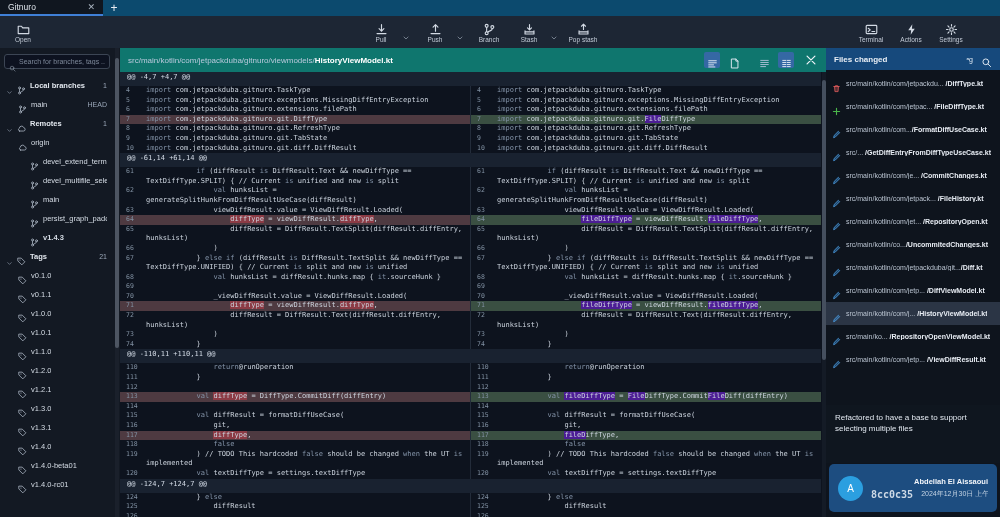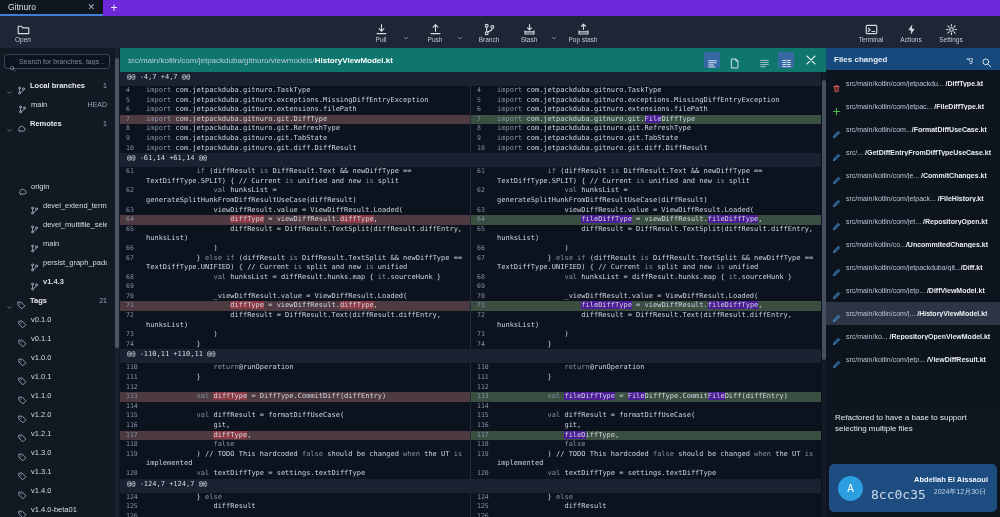--- a/index.html
+++ b/index.html
@@ -3,21 +3,21 @@
 <meta charset="utf-8">
 <style>
   * { margin:0; padding:0; box-sizing:border-box; }
   html,body { background:#04070b; }
   #app {
     position:relative; width:1000px; height:517px; overflow:hidden;
     background:#0a0e14; font-family:"Liberation Sans", sans-serif;
     color:#cdd5df; -webkit-font-smoothing:antialiased;
   }
   
-  .titlebar { position:absolute; left:0; top:0; width:1000px; height:16px; background:#6d28d9; display:flex; align-items:stretch; }
+  .titlebar { position:absolute; left:0; top:0; width:1000px; height:16px; background:#0c4a6e; display:flex; align-items:stretch; }
   .tab { width:103px; background:#10161f; border-bottom:2px solid #3f7fd6; display:flex; align-items:center; padding:0 8px; gap:6px; }
   .tab-title { font-size:8.5px; color:#dde3ea; flex:1; }
   .tab-close { font-size:9px; color:#aab4c0; line-height:1; cursor:default; }
   .tab-add { width:22px; display:flex; align-items:center; justify-content:center; color:#e8edf3; font-size:12px; }
   
   .toolbar { position:absolute; left:0; top:16px; width:1000px; height:32px; background:#1d2634; }
   .tb-group { position:absolute; top:0; height:32px; display:flex; align-items:center; gap:10px; }
   .tb-btn { display:flex; flex-direction:column; align-items:center; justify-content:center; gap:1px; min-width:30px; height:30px; color:#d3dae4; }
   .tb-btn .ic { width:13px; height:13px; display:block; }
   .tb-btn .lbl { font-size:6.5px; color:#c2cad6; white-space:nowrap; }
@@ -74,21 +74,21 @@
   .f-item .ic { width:9px; height:9px; flex:none; }
   .f-item .txt { font-size:7px; color:#b9c3d0; overflow:hidden; }
   .f-item .txt b { color:#e8edf4; font-weight:bold; }
   .ic-del { color:#e05c5c; } .ic-add { color:#4ab54a; } .ic-mod { color:#4a9fe8; }
   .commit-msg { position:absolute; left:0; top:357px; width:174px; height:58px; background:#0f161f; padding:7px 9px; font-size:8px; line-height:11px; color:#e2e8f0; }
   .author-card { position:absolute; left:3px; top:416px; width:168px; height:48px; background:#1d4d80; border-radius:5px; display:flex; align-items:center; padding:0 9px; gap:8px; }
   .avatar { width:25px; height:25px; border-radius:50%; background:#2b9fe0; color:#ffffff; font-size:10px; display:flex; align-items:center; justify-content:center; flex:none; }
   .author-info { overflow:hidden;text-align:right; }
   .author-name { font-size:7.5px; font-weight:bold; color:#f0f4f9; white-space:nowrap; }
   .author-meta { display:flex; gap:8px; margin-top:3px; }
-  .author-hash { font-size:13px; color:#cdd9e5; font-family:"DejaVu Sans Mono",monospace; }
+  .author-hash { font-size:10px; color:#cdd9e5; font-family:"DejaVu Sans Mono",monospace;font-weight:bold; }
   .author-date { font-size:7px; color:#c3d2e2; white-space:nowrap; }
 </style>
 </head>
 <body>
 
 <div id="app">
 
   <div class="titlebar">
     <div class="tab">
       <span class="tab-title">Gitnuro</span>
@@ -209,21 +209,21 @@
         <div class="sb-row" style="padding-left: 6px;">
           <span class="chev"><svg viewBox="0 0 16 16" width="100%" height="100%" fill="none" stroke="currentColor" stroke-width="1.4" stroke-linecap="round" stroke-linejoin="round">
               <path d="M4 6l4 4 4-4"></path>
             </svg></span>
           <span class="ic"><svg viewBox="0 0 16 16" width="100%" height="100%" fill="none" stroke="currentColor" stroke-width="1.4" stroke-linecap="round" stroke-linejoin="round">
               <path d="M4.5 12.5h7a3 3 0 0 0 .5-5.95A4 4 0 0 0 4.2 7.6 2.6 2.6 0 0 0 4.5 12.5z"></path>
             </svg></span>
           <span class="lbl sec">Remotes</span>
           <span class="count">1</span>
         </div>
-        <div class="sb-row" style="padding-left: 18px; margin-top: 44px;">
+        <div class="sb-row" style="padding-left: 18px;">
           <span class="ic"><svg viewBox="0 0 16 16" width="100%" height="100%" fill="none" stroke="currentColor" stroke-width="1.4" stroke-linecap="round" stroke-linejoin="round">
               <path d="M4.5 12.5h7a3 3 0 0 0 .5-5.95A4 4 0 0 0 4.2 7.6 2.6 2.6 0 0 0 4.5 12.5z"></path>
             </svg></span>
           <span class="lbl">origin</span>
         </div>
         <div class="sb-row" style="padding-left: 30px;">
           <span class="ic"><svg viewBox="0 0 16 16" width="100%" height="100%" fill="none" stroke="currentColor" stroke-width="1.4" stroke-linecap="round" stroke-linejoin="round">
               <circle cx="4.5" cy="3.5" r="1.8"></circle>
               <circle cx="4.5" cy="12.5" r="1.8"></circle>
               <circle cx="11.5" cy="5" r="1.8"></circle>

